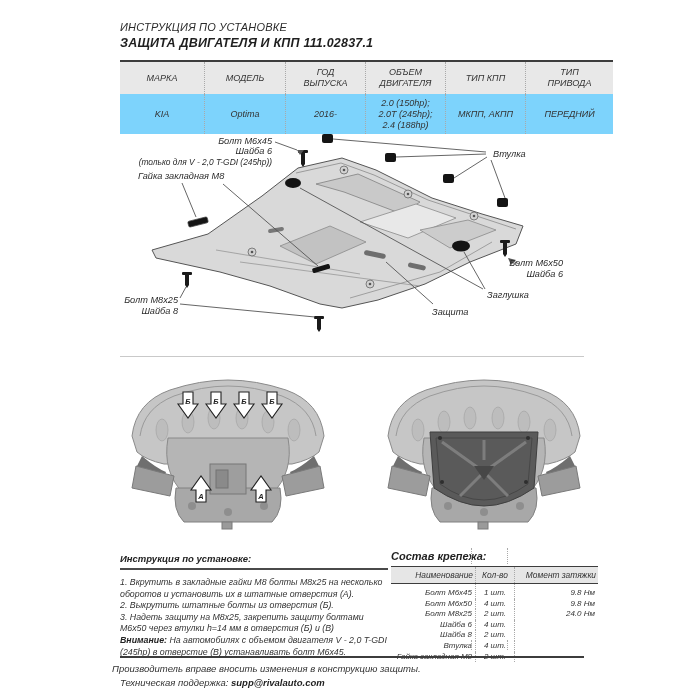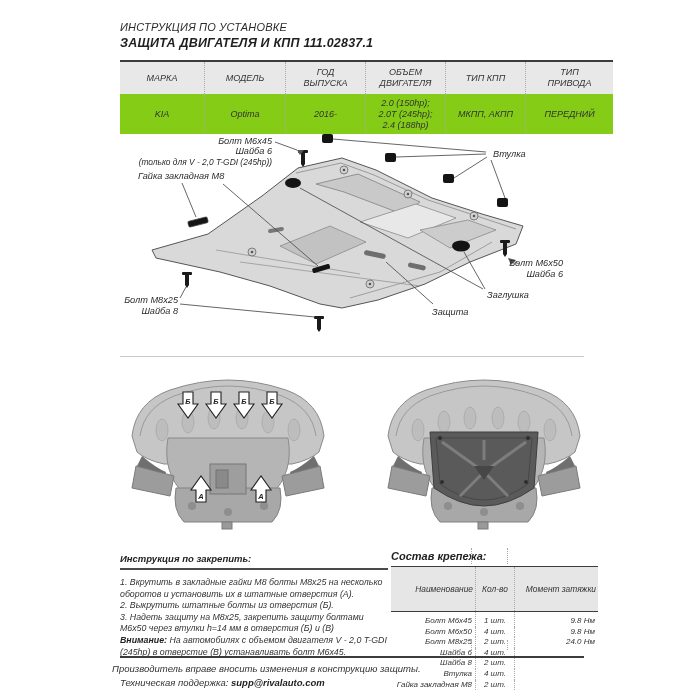--- a/index.html
+++ b/index.html
@@ -11,21 +11,21 @@
   .abs{position:absolute;font-style:italic;}
   
   .title1{left:120px;top:21px;font-size:11px;color:#2b2b2b;letter-spacing:.2px;}
   .title2{left:120px;top:36px;font-size:12.5px;font-weight:bold;color:#1f1f1f;letter-spacing:.2px;text-align:center;}
   
   .spec{left:120px;top:60px;width:464px;border-collapse:collapse;table-layout:fixed;
         border-top:2px solid #3c3c3c;font-size:9px;color:#333;}
   .spec th,.spec td{font-weight:normal;text-align:center;vertical-align:middle;
         border-left:1px dotted #a9a9a9;padding:3px 2px;white-space:pre-line;line-height:11px;}
   .spec th{background:#e8e8e8;height:26px;}
-  .spec td{height:34px;background:#84cc16;}
+  .spec td{height:34px;background:#7dd3fc;}
   .spec th:first-child,.spec td:first-child{border-left:none;}
   .c0{width:80px}.c1{width:76px}.c2{width:75px}.c3{width:75px}.c4{width:75px}.c5{width:83px}
   
   .diagram{left:120px;top:126px;width:464px;height:232px;}
   .diagram svg text{font-family:"Liberation Sans","DejaVu Sans",sans-serif;fill:#2b2b2b;}
   .rule-mid{left:120px;top:356px;width:464px;height:1px;background:#c9c9c9;}
   
   .view-left{left:122px;top:376px;width:212px;height:158px;}
   .view-right{left:378px;top:376px;width:212px;height:158px;}
   
@@ -33,21 +33,21 @@
   .instr h3{margin:0;font-size:9.5px;font-weight:bold;color:#222;}
   .instr .hr{margin-top:4px;height:2px;background:#4a4a4a;}
   .instr .body{margin-top:7px;font-size:8.8px;line-height:11.6px;color:#333;}
   .instr p{margin:0;}
   .instr .warn-label{font-weight:bold;color:#222;}
   
   .hw{left:391px;top:550px;width:196px;}
   .hw h3{margin:0;font-size:11px;font-weight:bold;color:#222;}
   .hw table{border-collapse:collapse;table-layout:fixed;width:196px;font-size:8px;color:#333;margin-top:4px;}
   .hw thead th{background:#e6e6e6;font-weight:normal;font-size:8.4px;text-align:center;
-      border-top:1.5px solid #3c3c3c;border-bottom:1px solid #3c3c3c;padding:17px 2px;}
+      border-top:1.5px solid #3c3c3c;border-bottom:1px solid #3c3c3c;padding:3px 2px;}
   .hw td{padding:0 3px;line-height:10.6px;}
   .hw .n{width:80px;text-align:right;}
   .hw .q{width:34px;text-align:center;border-left:1px dotted #a9a9a9;}
   .hw .t{width:74px;text-align:right;border-left:1px dotted #a9a9a9;padding-left:7px;}
   .hw tbody tr:first-child td{padding-top:4px;}
   .hw-dots{width:1px;border-left:1px dotted #a9a9a9;}
   
   .footer-rule{left:120px;top:656px;width:464px;height:2px;background:#3c3c3c;}
   .foot1{left:112px;top:663px;font-size:9.5px;color:#333;}
   .foot2{left:120px;top:677px;font-size:9.5px;color:#333;}
@@ -279,21 +279,21 @@
     <path d="M96,90 L116,90 L106,104 Z" fill="#474747"></path>
     <circle cx="62" cy="62" r="2" fill="#2e2e2e"></circle>
         <circle cx="150" cy="62" r="2" fill="#2e2e2e"></circle>
     <circle cx="64" cy="106" r="2" fill="#2e2e2e"></circle>
         <circle cx="148" cy="106" r="2" fill="#2e2e2e"></circle>
   </g>
 </svg>
 </div>
 
 <section class="abs instr">
-  <h3>Инструкция по закрепить:</h3>
+  <h3>Инструкция по установке:</h3>
   <div class="hr"></div>
   <div class="body">
     <p>1. Вкрутить в закладные гайки M8 болты M8x25 на несколько оборотов и установить их в штатные отверстия (А).</p>
     <p>2. Выкрутить штатные болты из отверстия (Б).</p>
     <p>3. Надеть защиту на M8x25, закрепить защиту болтами M6x50 через втулки h=14 мм в отверстия (Б) и (В)</p>
     <p><span class="warn-label">Внимание:</span><span> На автомобилях с объемом двигателя V - 2,0 T-GDI (245hp) в отверстие (В) устанавливать болт M6x45.</span></p>
   </div>
 </section>
 
 <section class="abs hw">

